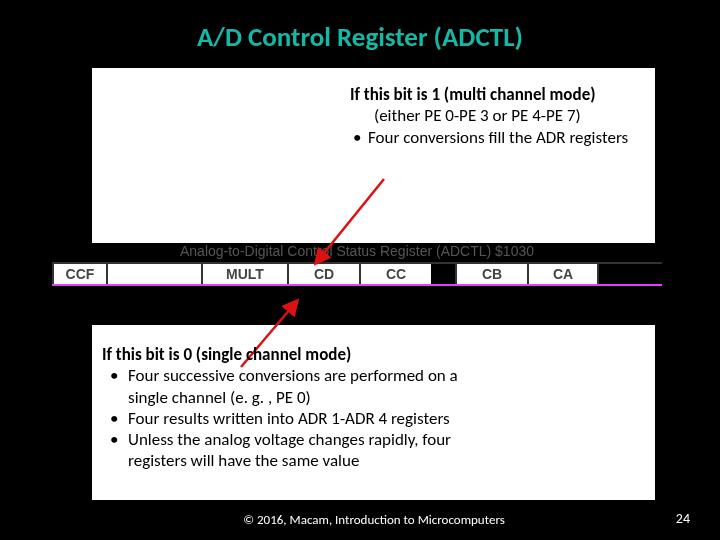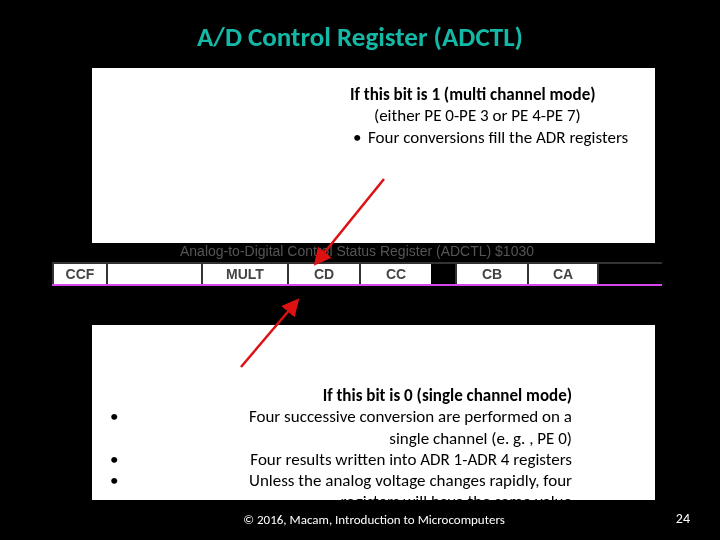--- a/index.html
+++ b/index.html
@@ -51,23 +51,22 @@
   }
   .top-text .bu::before {
     content: "•";
     position: absolute;
     left: 3px;
     top: 0;
   }
   .top-text .cont { padding-left: 24px; }
   .bot-text {
     position: absolute;
-    left: 102px; top: 385px;
+    left: 102px; top: 344px;
     width: 470px;
-    text-align: right;
   }
   .bot-text .bu {
     padding-left: 26px;
     position: relative;
   }
   .bot-text .bu::before {
     content: "•";
     position: absolute;
     left: 8px;
     top: 0;
@@ -177,21 +176,21 @@
     <defs>
       <marker id="ah2" viewBox="0 0 10 10" refX="8" refY="5" markerWidth="7" markerHeight="7" orient="auto">
         <path d="M0,0 L10,5 L0,10 Z" fill="#d11"></path>
       </marker>
     </defs>
     <line x1="6" y1="72" x2="62" y2="6" stroke="#d11" stroke-width="2.5" marker-end="url(#ah2)"></line>
   </svg>
 
   <div class="bot-text par">
     <div class="bold">If this bit is 0 (single channel mode)</div>
-    <div class="bu">Four successive conversion are performed on a</div>
+    <div class="bu">Four successive conversions are performed on a</div>
     <div class="cont">single channel (e. g. , PE 0)</div>
     <div class="bu">Four results written into ADR 1-ADR 4 registers</div>
     <div class="bu">Unless the analog voltage changes rapidly, four</div>
     <div class="cont">registers will have the same value</div>
   </div>
 
   <div class="footer-cite">© 2016, Macam, Introduction to Microcomputers</div>
   <div class="footer-page">24</div>
 </div>
 

